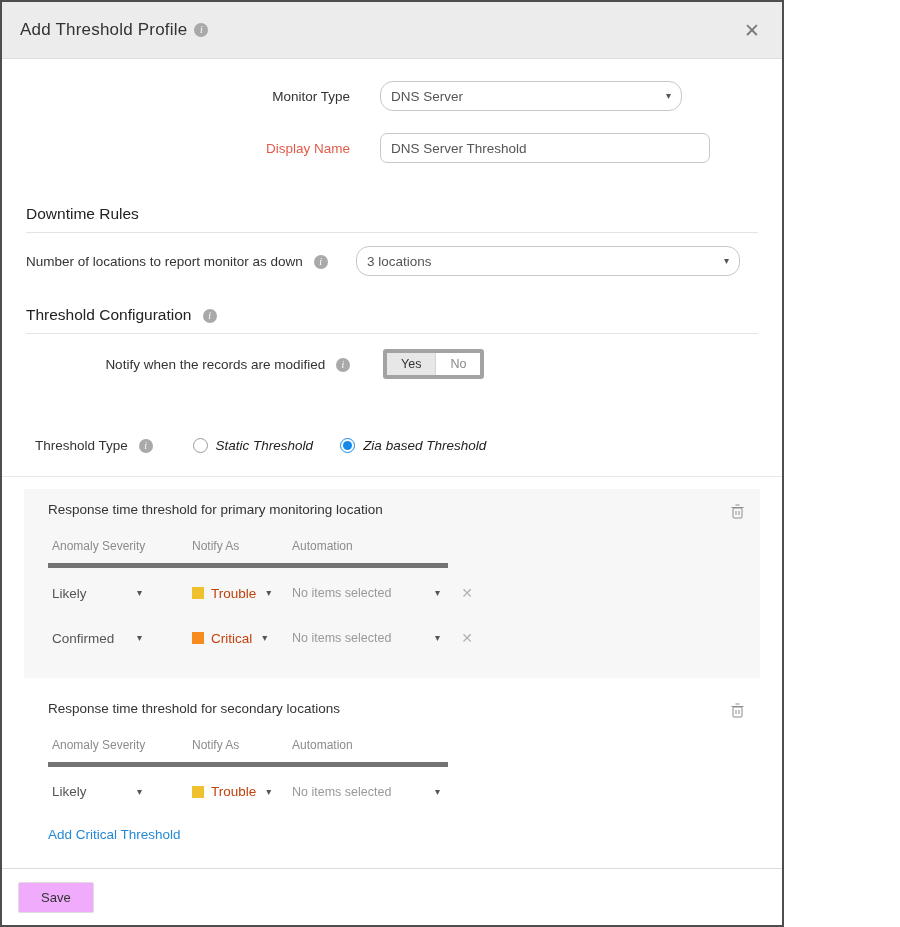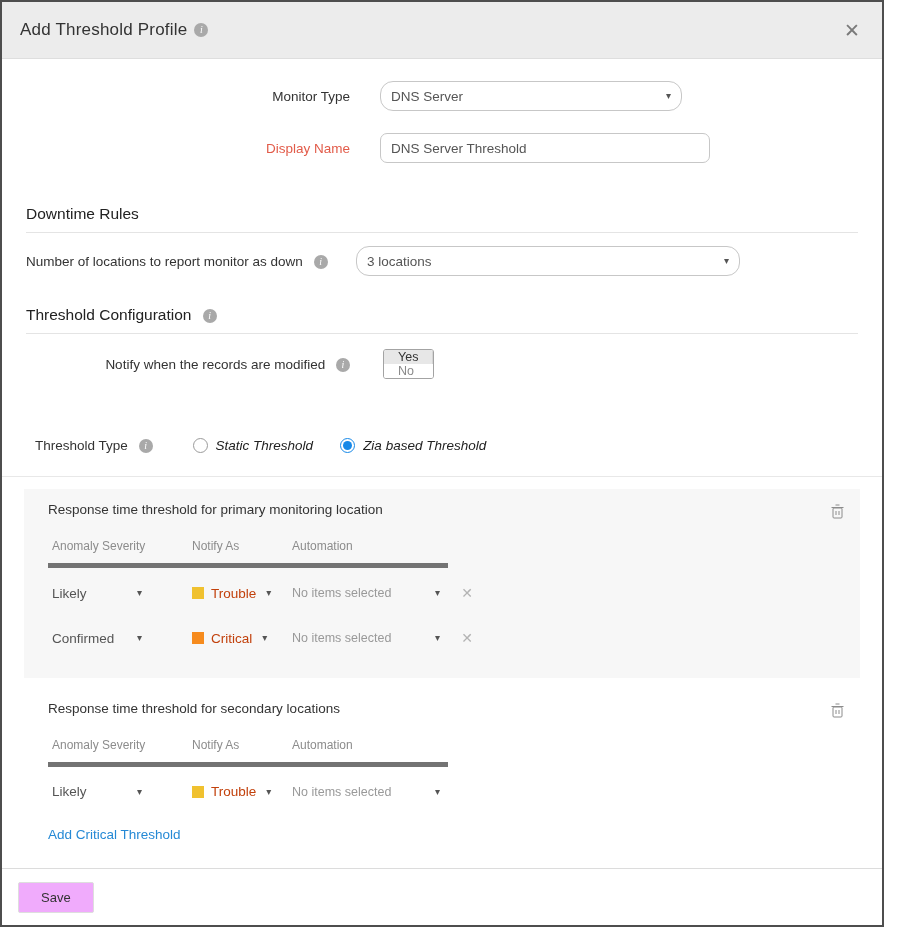--- a/index.html
+++ b/index.html
@@ -1,19 +1,19 @@
 <!DOCTYPE html>
 <html><head>
 <meta charset="utf-8">
 <style>
   * { box-sizing: border-box; margin: 0; padding: 0; }
   html,body { width: 900px; height: 927px; }
   body { font-family: "Liberation Sans", sans-serif; background:#fff; }
   .frame {
-    width: 884px; height: 927px;
+    width: 784px; height: 927px;
     border: 2px solid #4e4e4e;
     display: flex; flex-direction: column;
     background: #fff;
   }
   
   .modal-header {
     height: 57px; flex: 0 0 57px;
     background: #ececec; border-bottom: 1px solid #dedede;
     display: flex; align-items: center; padding: 0 18px;
   }
@@ -55,22 +55,22 @@
   .section-title {
     font-size: 15.5px; color: #222; font-weight: 400; padding-left: 24px;
   }
   .section-rule { border: none; border-top: 1px solid #e4e4e4; margin: 9px 24px 0 24px; }
   .sec-downtime { margin-top: 42px; }
   .sec-threshold { margin-top: 30px; }
   .locations-row { display: flex; align-items: center; margin-top: 13px; height: 30px; }
   .locations-label { padding-left: 24px; font-size: 13.5px; color: #333; flex: 0 0 354px; }
   .notify-row { display: flex; align-items: center; margin-top: 15px; height: 30px; }
   .toggle {
-    display: inline-flex; border: 1px solid #a3a3a3; border-radius: 3px;
-    overflow: hidden; height: 30px; margin-left: 3px; flex-direction: column;
+    display: inline-flex; border: 4px solid #a3a3a3; border-radius: 3px;
+    overflow: hidden; height: 30px; margin-left: 3px;
   }
   .toggle-opt {
     padding: 0 14px; font-size: 12.5px; display: flex; align-items: center;
     cursor: pointer; background: #fff; color: #8a8a8a;
   }
   .toggle-opt.active { background: #e7e7e7; color: #333; border-right: 1px solid #d5d5d5; }
   
   .radio-row { display: flex; align-items: center; margin-top: 59px; padding-left: 33px; }
   .radio-label-main { font-size: 13.5px; color: #333; }
   .radio-group { display: flex; align-items: center; margin-left: 40px; font-style: italic; }

